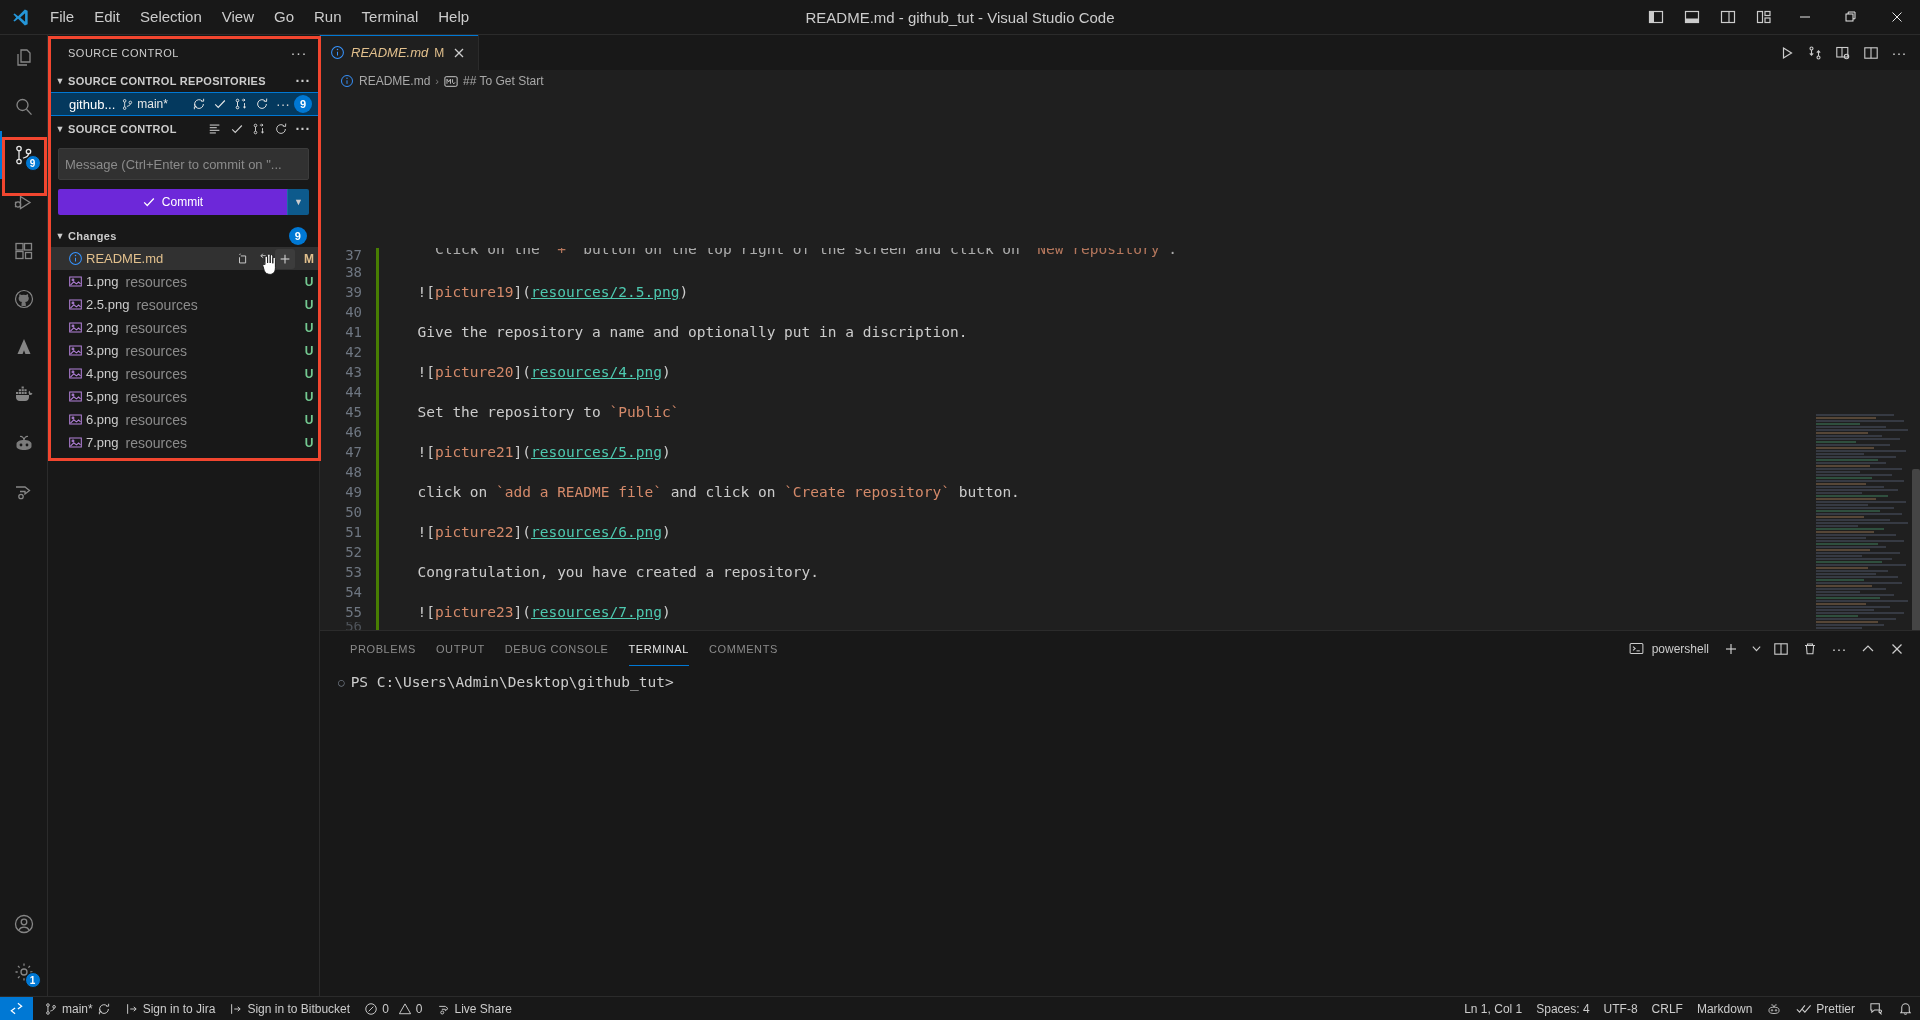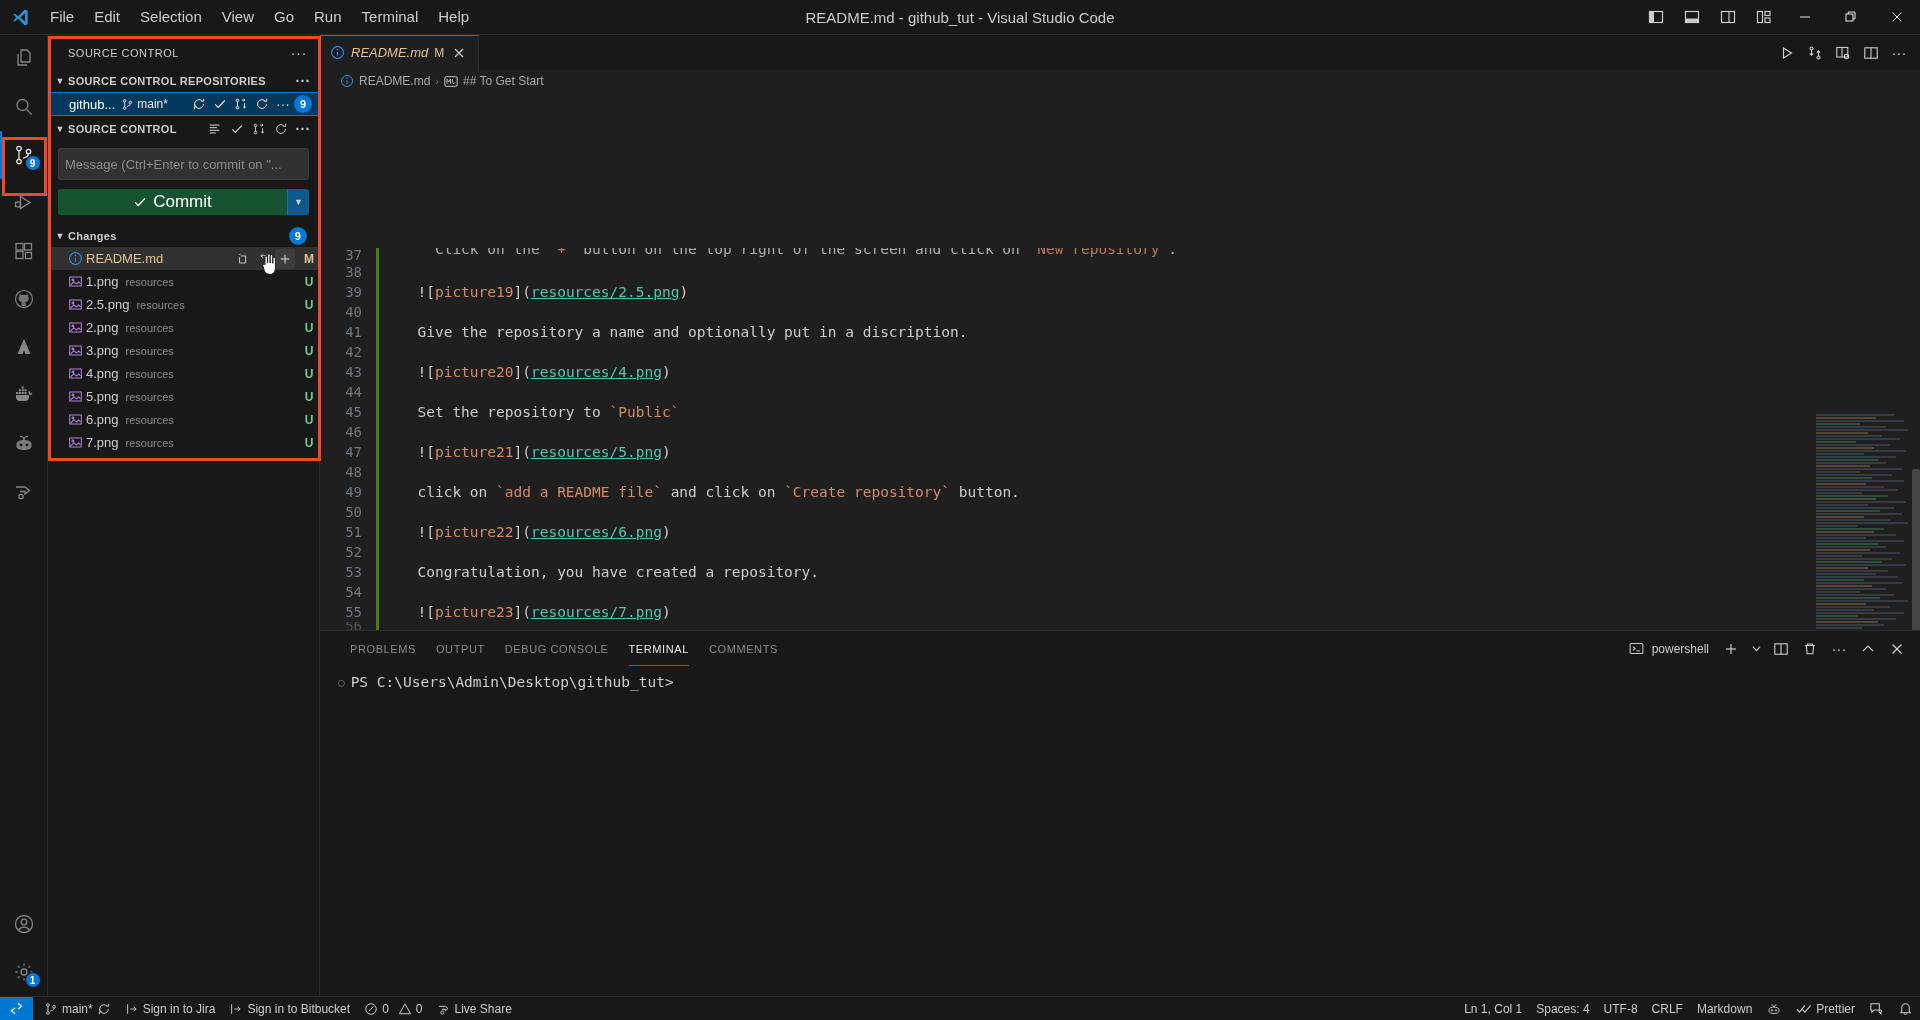--- a/index.html
+++ b/index.html
@@ -86,22 +86,22 @@
     font-size: 11px; display: flex; align-items: center; justify-content: center; padding: 0 5px; font-weight: 600;
   }
 
   .msg-box {
     margin: 8px 10px 0 10px; height: 32px; background: #313131; border: 1px solid #3c3c3c;
     display: flex; align-items: center; padding: 0 6px; font-size: 13px; color: #8b8b8b;
     border-radius: 2px;
   }
   .commit-wrap { margin: 9px 10px 0 10px; display: flex; height: 26px; }
   .commit-btn {
-    flex: 1; background: #14532d; color: #ffffff; display: flex; align-items: center;
-    justify-content: center; gap: 6px; font-size: 17px; border-radius: 2px 0 0 2px;
+    flex: 1; background: #6d28d9; color: #ffffff; display: flex; align-items: center;
+    justify-content: center; gap: 6px; font-size: 12px; border-radius: 2px 0 0 2px;
   }
   .commit-split {
     width: 22px; background: #0d5a8c; display: flex; align-items: center; justify-content: center;
     border-left: 1px solid #1a6ea3; border-radius: 0 2px 2px 0; font-size: 9px;
   }
 
   .changes-header {
     height: 22px; display: flex; align-items: center; font-size: 11px; font-weight: bold;
     color: #cccccc; padding-left: 4px; margin-top: 10px; letter-spacing: .3px;
   }
@@ -113,21 +113,21 @@
 
   .file-list { flex: 1; overflow: hidden; }
   .file-row {
     height: 23px; display: flex; align-items: center; padding-left: 20px; font-size: 13px;
     position: relative;
   }
   .file-row.selected { background: #313131; }
   .f-icon { width: 18px; display: flex; align-items: center; justify-content: flex-start; }
   .f-name { color: #cccccc; margin-right: 7px; }
   .f-name.modified { color: #e2c08d; }
-  .f-desc { color: #8b8b8b; font-size: 11px; }
+  .f-desc { color: #8b8b8b; font-size: 14px; }
   .f-actions { margin-left: auto; display: flex; align-items: center; gap: 1px; padding-right: 4px; }
   .f-status { width: 20px; text-align: center; font-size: 12px; font-weight: 600; }
   .f-status.M { color: #e2c08d; }
   .f-status.U { color: #73c991; }
 
   .red-outline {
     position: absolute; border: 3px solid #f2462f; pointer-events: none; z-index: 30;
   }
 
   

